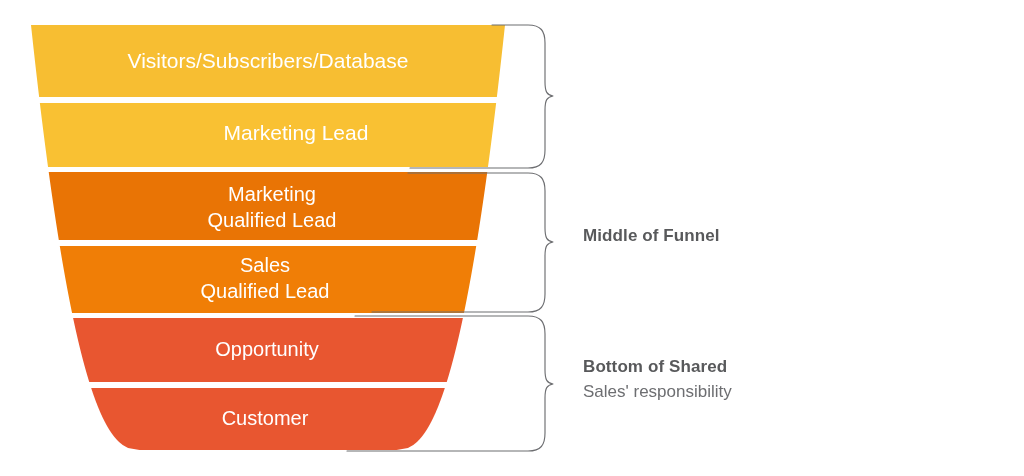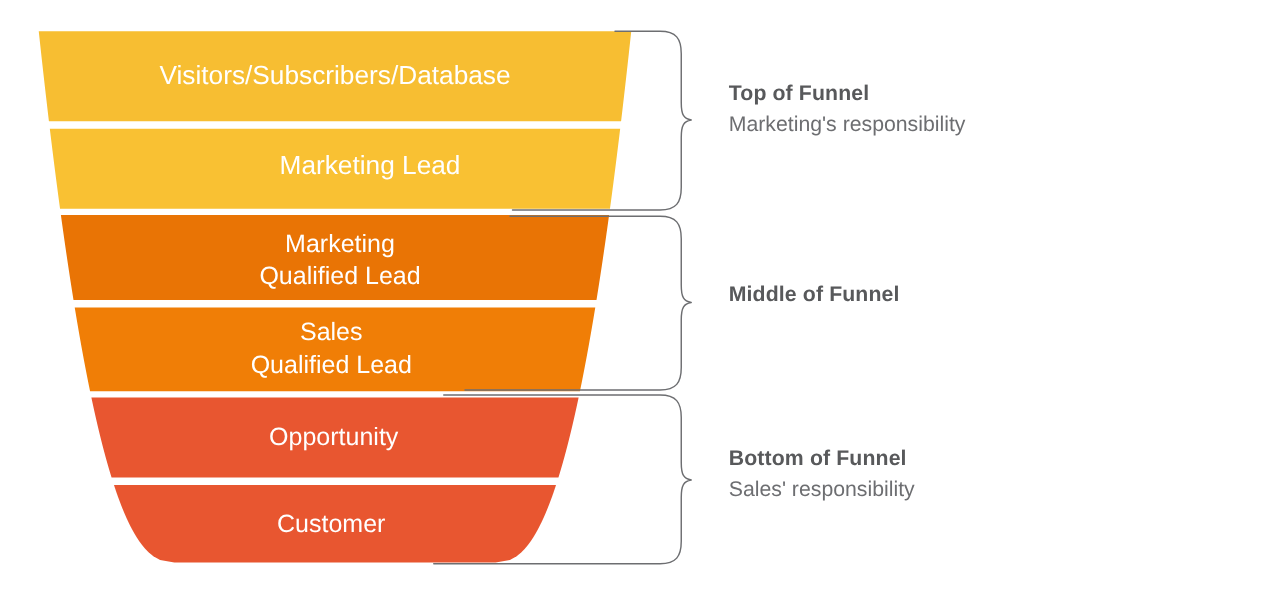--- a/index.html
+++ b/index.html
@@ -121,27 +121,23 @@
                C 541,316 545,322 545,334
                L 545,370
                C 545,380 547,383 553,384
                C 547,385 545,388 545,398
                L 545,433
                C 545,445 541,451 528,451
                L 347,451" stroke="#6d6e71"></path>
     </g>
   </svg>
 
-  <div class="group-block" id="group-top">
-    <div class="group-title">Top of Funnel</div>
-    <div class="group-sub">Marketing's responsibility</div>
-  </div>
 
   <div class="group-block" id="group-middle">
     <div class="group-title">Middle of Funnel</div>
   </div>
 
   <div class="group-block" id="group-bottom">
-    <div class="group-title">Bottom of Funnel</div>
+    <div class="group-title">Bottom of Shared</div>
     <div class="group-sub">Sales' responsibility</div>
   </div>
 
 </div>
 
 </body></html>

